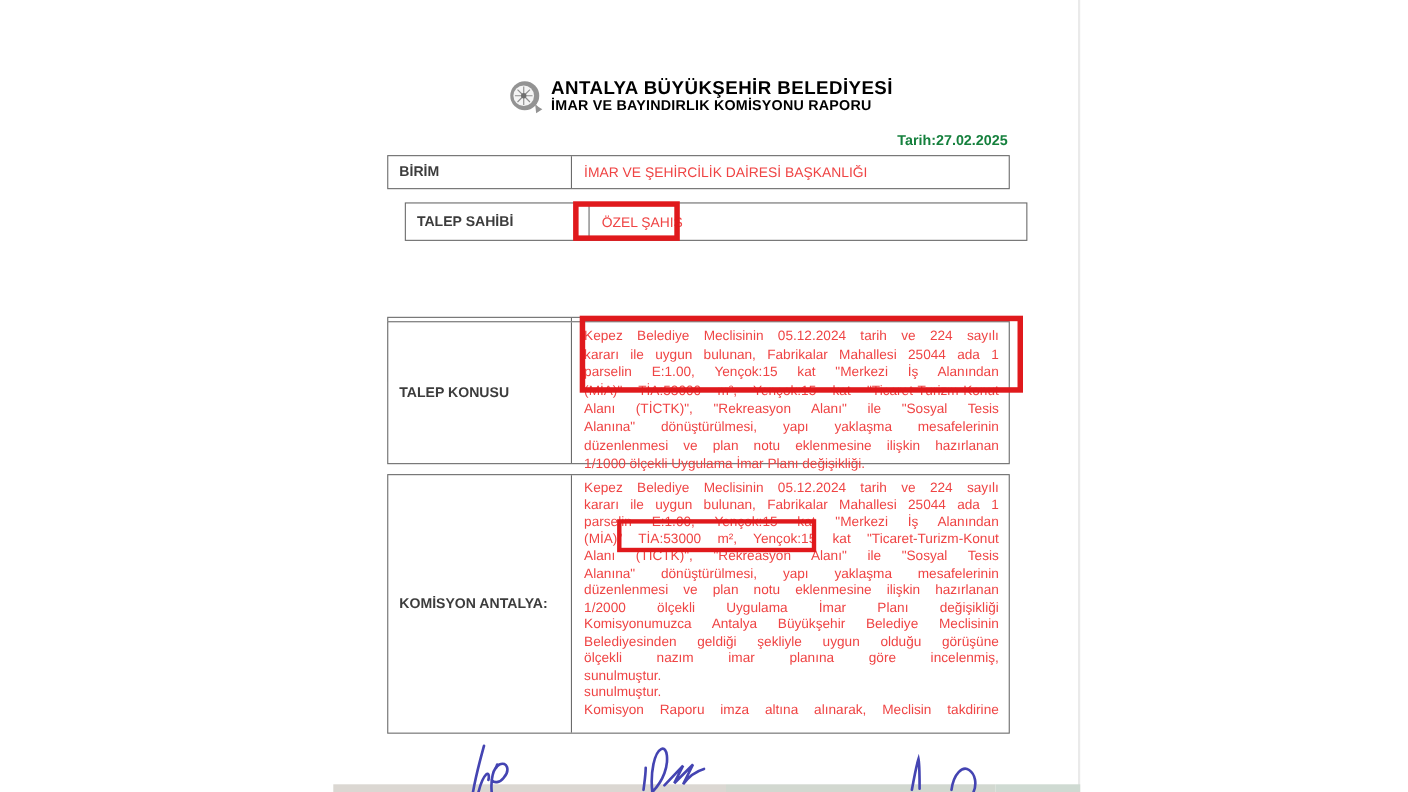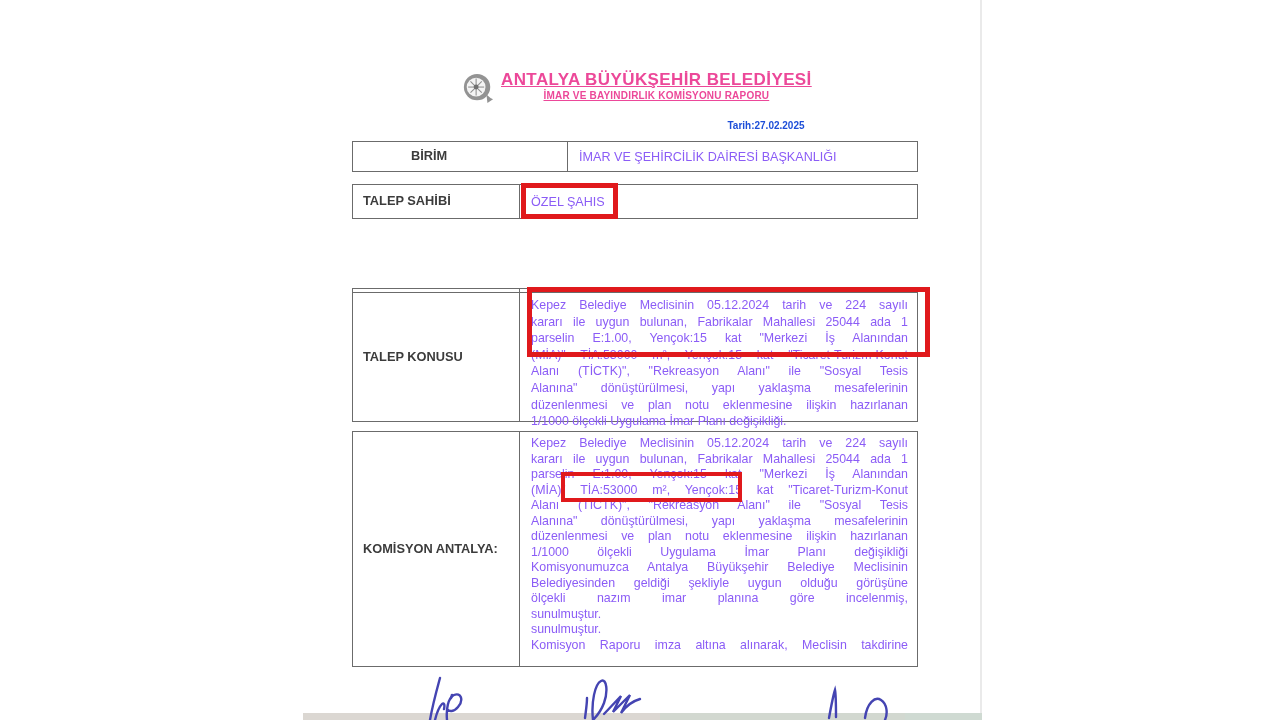--- a/index.html
+++ b/index.html
@@ -13,34 +13,34 @@
   .abs{position:absolute;}
 
   
   .page-edge{left:980px;top:0;width:2px;height:720px;background:#eaeaea;}
   .scan-bar{top:713px;height:7px;}
   .scan-bar.b1{left:303px;width:357px;background:#dbd7d2;}
   .scan-bar.b2{left:660px;width:245px;background:#d2d8d0;}
   .scan-bar.b3{left:905px;width:77px;background:#cfdad2;}
 
   
-  .hdr-text{left:501px;top:70px;color:#ec4899;text-decoration:underline;}
+  .hdr-text{left:501px;top:70px;color:#000000;}
   .hdr-line1{font-size:17px;font-weight:bold;letter-spacing:.4px;line-height:19px;white-space:nowrap;}
-  .hdr-line2{font-size:10px;font-weight:bold;letter-spacing:.2px;line-height:14px;white-space:nowrap;text-align:center;}
-  .date{left:616px;top:120px;width:300px;text-align:center;font-size:10px;font-weight:bold;color:#1d4ed8;}
+  .hdr-line2{font-size:13px;font-weight:bold;letter-spacing:.2px;line-height:14px;white-space:nowrap;}
+  .date{left:616px;top:120px;width:300px;text-align:right;font-size:13px;font-weight:bold;color:#15803d;}
 
   
   .row{left:352px;width:566px;border:1.4px solid #6b6b6b;background:#fff;display:flex;}
   .row-label{
     width:167px;flex:0 0 167px;border-right:1.4px solid #6b6b6b;
     padding:3px 6px 3px 10px;font-weight:bold;font-size:12.8px;line-height:16.5px;
     color:#3c3c3c;display:flex;flex-direction:column;justify-content:center;
   }
   .row-value{
-    flex:1;padding:2px 9px 2px 11px;font-size:12.4px;color:#8b5cf6;
+    flex:1;padding:2px 9px 2px 11px;font-size:12.4px;color:#ef4444;
     display:flex;flex-direction:column;justify-content:center;
   }
   .row-value.top{justify-content:flex-start;padding-top:4px;}
   .tline{line-height:16.6px;text-align:justify;text-align-last:justify;}
   .tight .tline{line-height:15.5px;}
   .tline-end{text-align-last:left;}
   .single{font-size:12.6px;}
 
   
   .hl{border:5px solid #e0191c;background:transparent;}
@@ -75,28 +75,28 @@
     </g>
     <circle cx="15" cy="16" r="2.6" fill="#6f6f6f"></circle>
   </svg>
 </div>
 <div class="abs hdr-text">
   <div class="hdr-line1">ANTALYA BÜYÜKŞEHİR BELEDİYESİ</div>
   <div class="hdr-line2">İMAR VE BAYINDIRLIK KOMİSYONU RAPORU</div>
 </div>
 <div class="abs date">Tarih:27.02.2025</div>
 
-<div class="abs row" style="top:141px;height:31px;padding-left:48px;">
+<div class="abs row" style="top:141px;height:31px;">
   <div class="row-label">BİRİM</div>
   <div class="row-value">
       <span class="single">İMAR VE ŞEHİRCİLİK DAİRESİ BAŞKANLIĞI</span>
     </div>
 </div>
 
-<div class="abs row" style="top:184px;height:35px;">
+<div class="abs row" style="top:184px;height:35px;margin-left:16px;">
   <div class="row-label">TALEP SAHİBİ</div>
   <div class="row-value">
       <span class="single">ÖZEL ŞAHIS</span>
     </div>
 </div>
 
 <div class="abs row" style="top:245px;height:59px;margin-top:43px;">
   <div class="row-label">
       <div class="tline tline-end">MECLİS TOPLANTISININ</div>
       <div class="tline tline-end">TARİHİ VE TİCTK</div>
@@ -125,21 +125,21 @@
       <span>KOMİSYON ANTALYA:</span>
     </div>
   <div class="row-value top tight">
       <div class="tline">Kepez Belediye Meclisinin 05.12.2024 tarih ve 224 sayılı</div>
       <div class="tline">kararı ile uygun bulunan, Fabrikalar Mahallesi 25044 ada 1</div>
       <div class="tline">parselin E:1.00, Yençok:15 kat "Merkezi İş Alanından</div>
       <div class="tline">(MİA)" TİA:53000 m², Yençok:15 kat "Ticaret-Turizm-Konut</div>
       <div class="tline">Alanı (TİCTK)", "Rekreasyon Alanı" ile "Sosyal Tesis</div>
       <div class="tline">Alanına" dönüştürülmesi, yapı yaklaşma mesafelerinin</div>
       <div class="tline">düzenlenmesi ve plan notu eklenmesine ilişkin hazırlanan</div>
-      <div class="tline">1/1000 ölçekli Uygulama İmar Planı değişikliği</div>
+      <div class="tline">1/2000 ölçekli Uygulama İmar Planı değişikliği</div>
       <div class="tline">Komisyonumuzca Antalya Büyükşehir Belediye Meclisinin</div>
       <div class="tline">Belediyesinden geldiği şekliyle uygun olduğu görüşüne</div>
       <div class="tline">ölçekli nazım imar planına göre incelenmiş,</div>
       <div class="tline tline-end">sunulmuştur.</div>
       <div class="tline tline-end">sunulmuştur.</div>
       <div class="tline">Komisyon Raporu imza altına alınarak, Meclisin takdirine</div>
     </div>
 </div>
 
 <div class="abs hl h1"></div>

